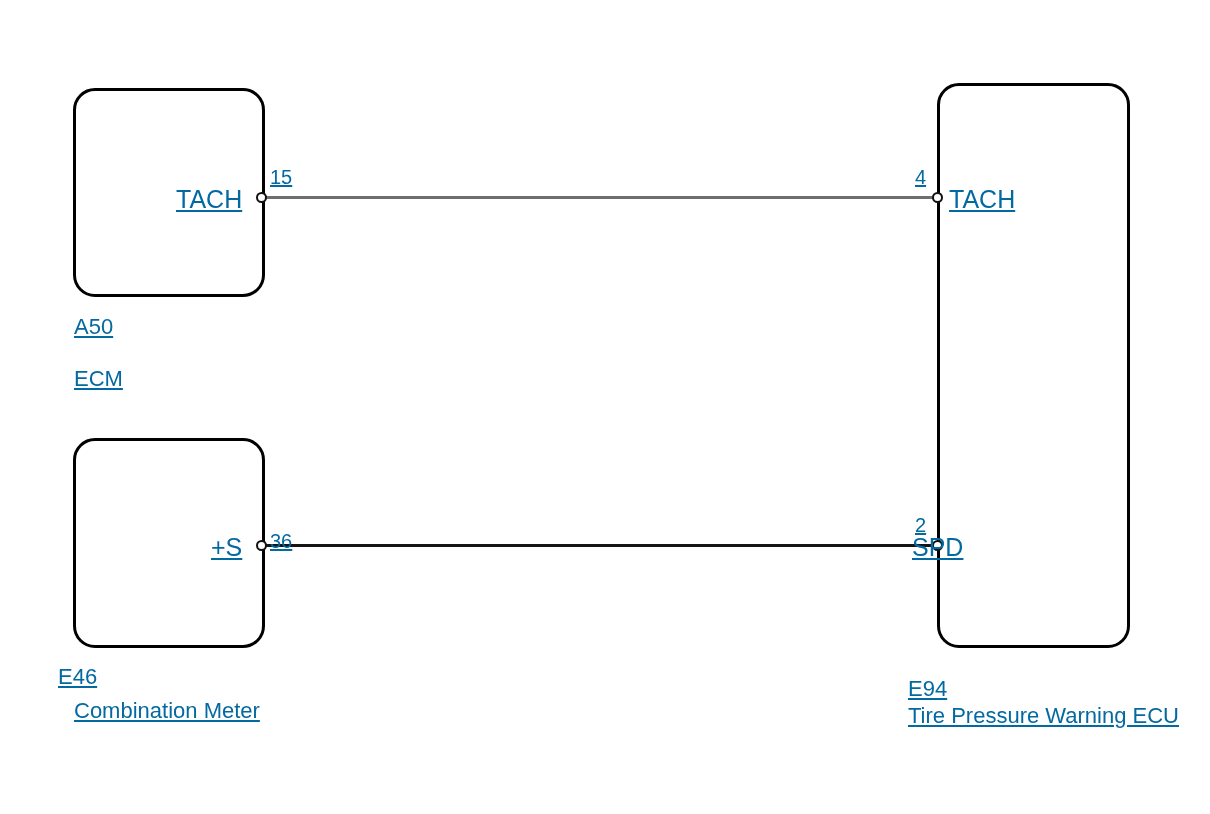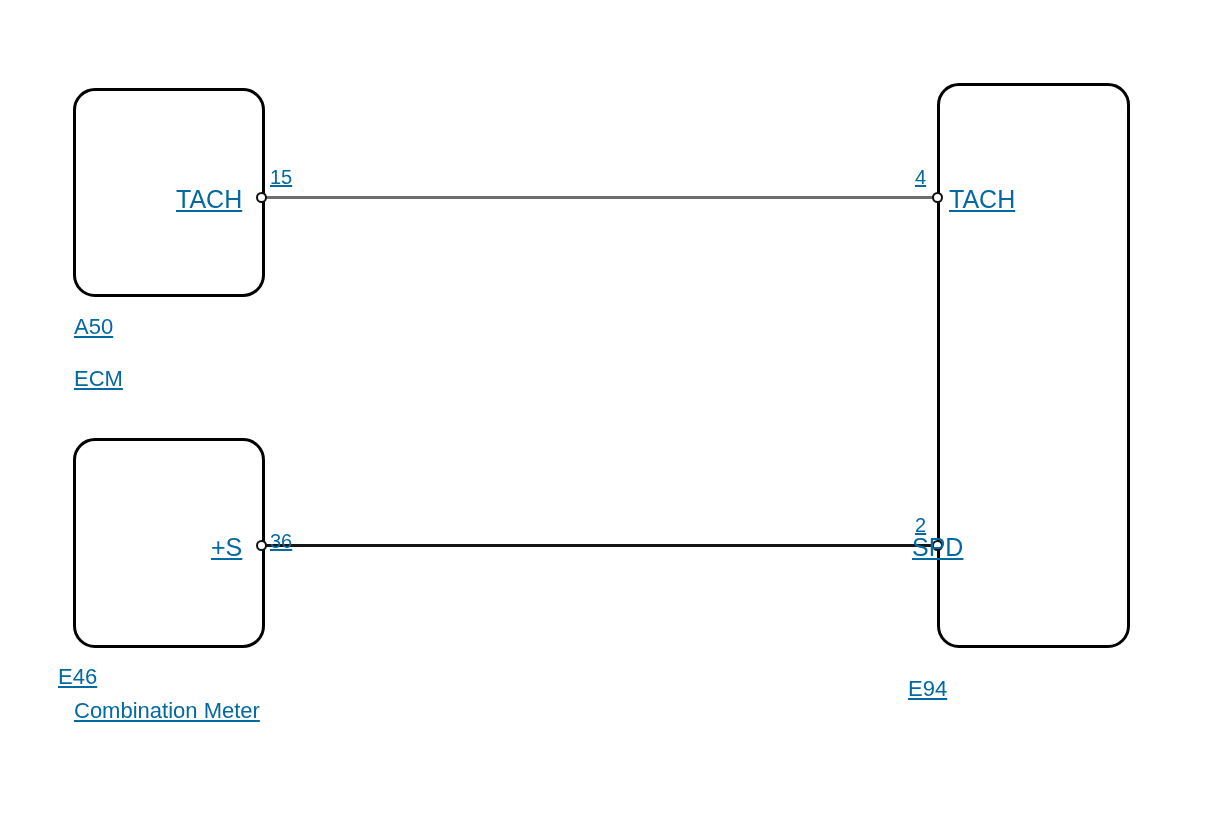--- a/index.html
+++ b/index.html
@@ -115,14 +115,15 @@
   <div class="lbl pin-num" id="pinnum-e94-tach">4</div>
   <div class="lbl pin-num" id="pinnum-e94-spd">2</div>
 
   <div class="lbl unit-id" id="id-a50">A50</div>
   <div class="lbl unit-desc" id="desc-a50">ECM</div>
 
   <div class="lbl unit-id" id="id-e46">E46</div>
   <div class="lbl unit-desc" id="desc-e46">Combination Meter</div>
 
   <div class="lbl unit-id" id="id-e94">E94</div>
+  <div class="lbl unit-desc" id="desc-e94">Tire Pressure Warning ECU</div>
 
 </div>
 
 </body></html>

